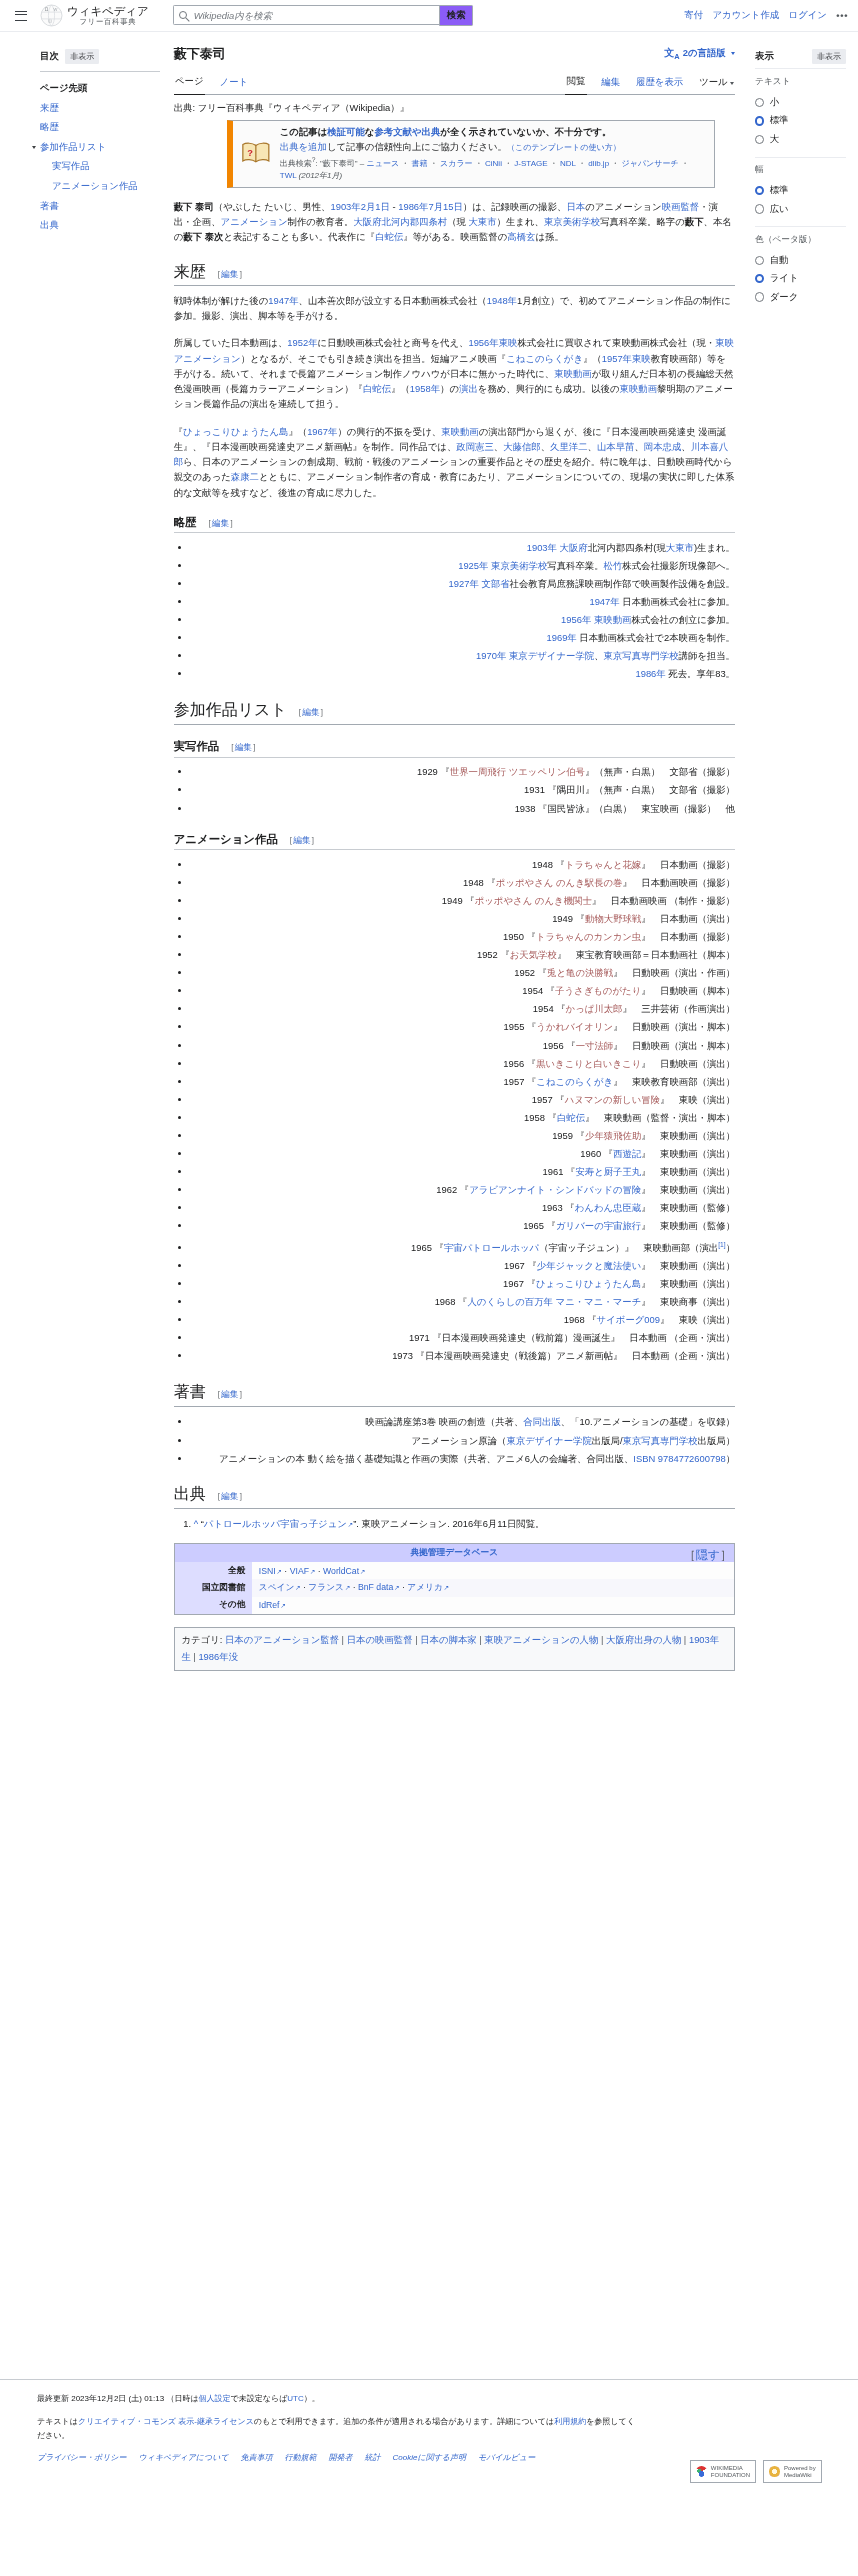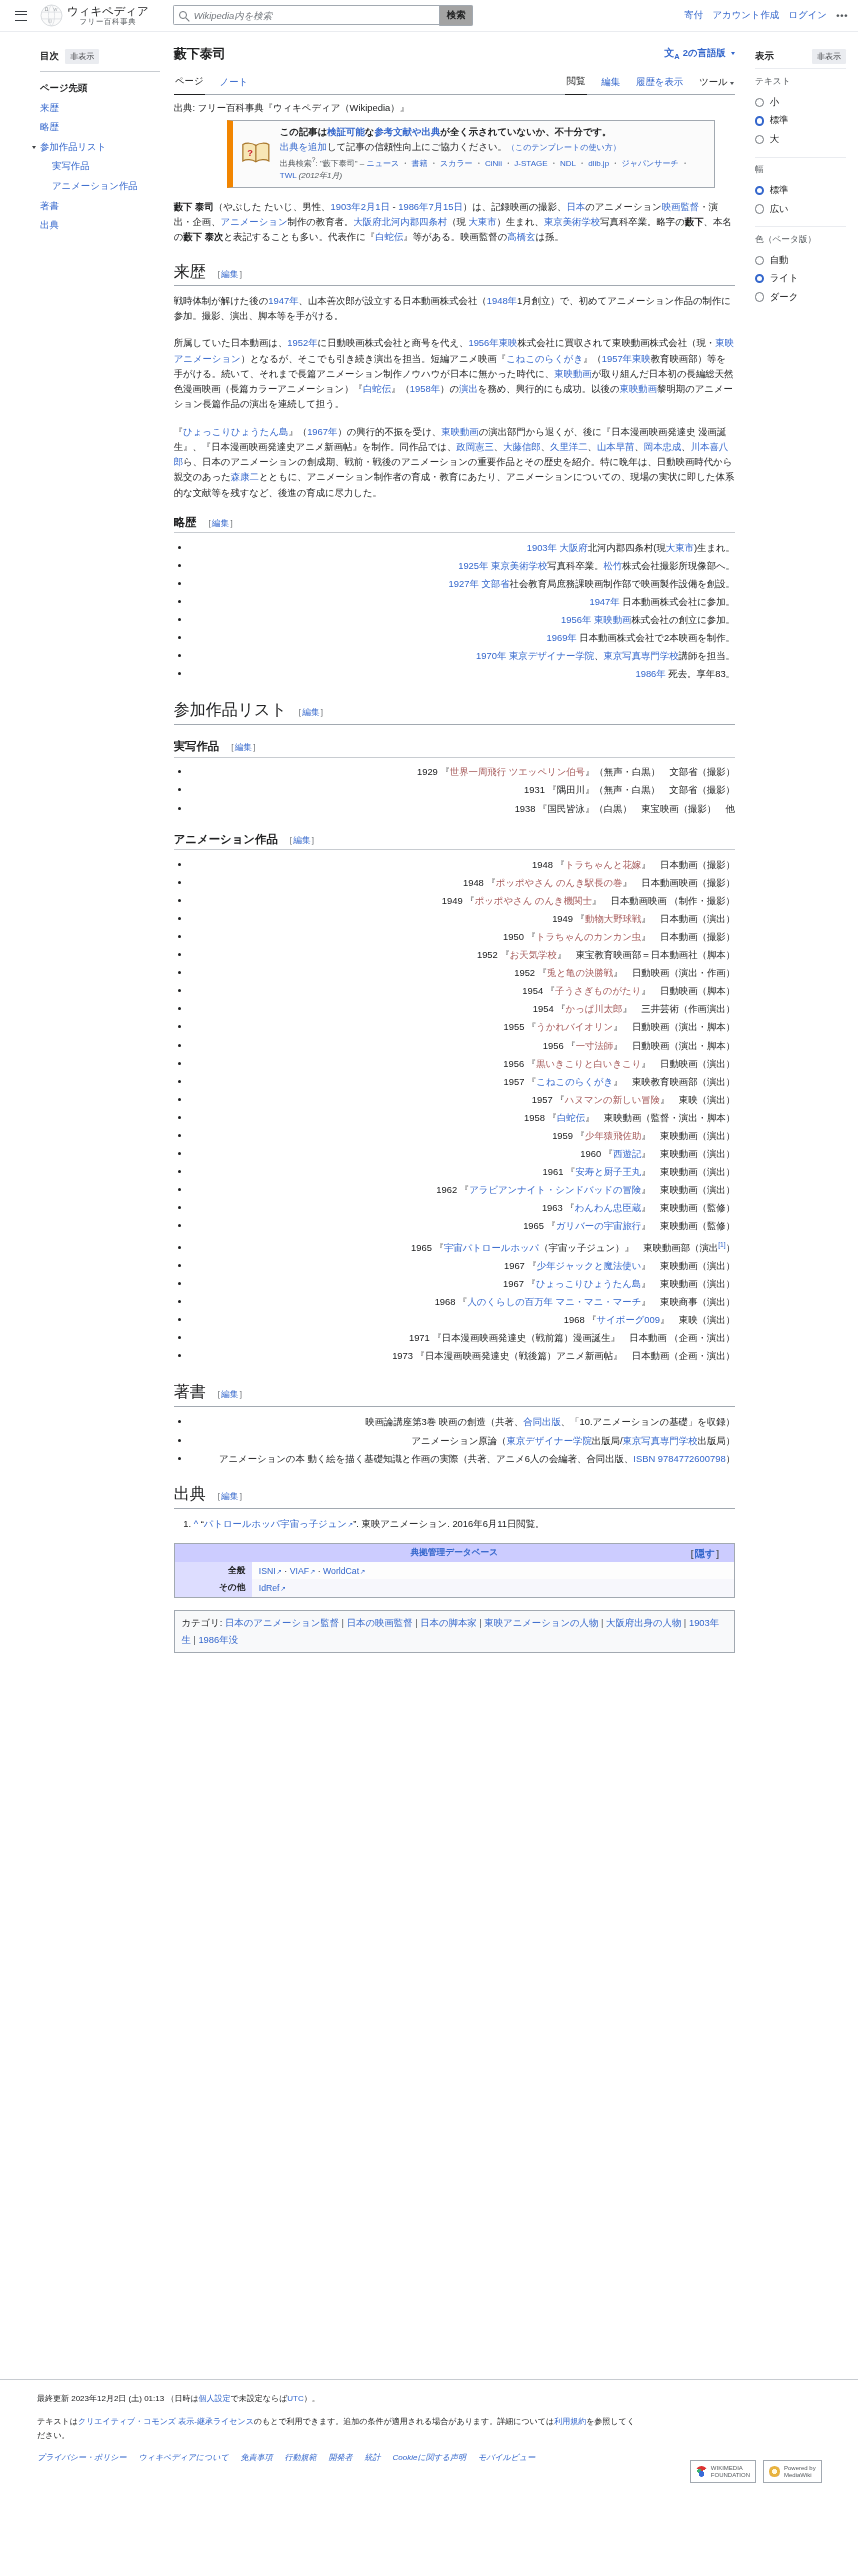--- a/index.html
+++ b/index.html
@@ -12,21 +12,21 @@
   .logo{display:flex;align-items:center;gap:4px;margin-right:17.4px;}
   .wordmark{line-height:1.1;text-align:center;}
   .wm1{font-family:"Liberation Serif","DejaVu Serif",serif;font-size:11.4px;color:#202122;}
   .wm2{font-family:"Liberation Serif","DejaVu Serif",serif;font-size:7.4px;color:#54595d;letter-spacing:0.7px;}
   .searchwrap{display:flex;align-items:center;}
   .searchbox{display:flex;align-items:center;width:267px;height:20px;border:0.7px solid #a2a9b1;border-radius:1.3px 0 0 1.3px;background:#fff;padding:0 5.3px;box-sizing:border-box;gap:4.7px;}
   .sicon{width:6px;height:6px;border:1.3px solid #72777d;border-radius:50%;position:relative;flex:0 0 auto;}
   .sicon::after{content:"";position:absolute;width:4.7px;height:1.3px;background:#72777d;transform:rotate(45deg);right:-4px;bottom:-2px;}
   .searchbox input{border:none;outline:none;font-size:9.4px;flex:1;color:#202122;font-family:inherit;font-style:italic;}
   .searchbox input::placeholder{color:#72777d;}
-  .searchbtn{height:21.4px;border:0.7px solid #a2a9b1;background:#a3a3a3;font-size:9.4px;font-weight:bold;padding:0 6.7px;border-radius:0 1.3px 1.3px 0;margin-left:-0.7px;cursor:pointer;font-family:inherit;color:#202122;}
+  .searchbtn{height:21.4px;border:0.7px solid #a2a9b1;background:#8b5cf6;font-size:9.4px;font-weight:bold;padding:0 6.7px;border-radius:0 1.3px 1.3px 0;margin-left:-0.7px;cursor:pointer;font-family:inherit;color:#202122;}
   .hdr-right{margin-left:auto;display:flex;align-items:center;gap:9.4px;font-size:9.4px;}
   .hdr-right .lnk{white-space:nowrap;}
   .more{color:#54595d;font-weight:bold;letter-spacing:0.7px;cursor:pointer;}
   
   .layout{display:flex;align-items:flex-start;min-height:2347px;}
   
   .toc{flex:0 0 167px;box-sizing:border-box;padding:17.4px 6.7px 0 40px;font-size:9.4px;}
   .tochead{display:flex;align-items:center;gap:6.7px;margin-bottom:6.7px;}
   .toctitle{font-weight:bold;}
   .chip{background:#eaecf0;color:#404244;font-size:8px;padding:2px 4.7px;border-radius:1.3px;cursor:pointer;text-align:center;}
@@ -68,21 +68,21 @@
   .sg-r{color:#a55858;}
   .sg-b{font-weight:bold;}
   .sg-i{font-style:italic;}
   .sg-sm{font-size:8px;}
   .sg-sup{font-size:6.7px;vertical-align:super;}
   .sg-e::after{content:"↗";font-size:6.7px;margin-left:0.7px;}
   
   table.authtbl{border-collapse:collapse;width:100%;border:0.7px solid #a2a9b1;font-size:8.7px;margin:9.4px 0 12px;}
   .authhead{background:#ccccff;padding:2.7px 5.3px;position:relative;text-align:center;}
   .authtitle{color:#3366cc;font-weight:bold;}
-  .authhide{position:absolute;right:9px;top:2.7px;font-weight:bold;color:#54595d;font-size:10px;}
+  .authhide{position:absolute;right:2px;top:2.7px;font-weight:normal;color:#54595d;font-size:12px;}
   .authlabel{background:#ddddff;text-align:right;font-weight:bold;padding:2.7px 6.7px;width:64px;white-space:nowrap;}
   .authtbl td{padding:2.7px 6.7px;background:#fdfdfd;}
   .authtbl tr:nth-child(odd) td{background:#f7f7fc;}
   ul.inl{list-style:none;margin:0;padding:0;display:inline;}
   ul.inl li{display:inline;color:#3366cc;cursor:pointer;}
   ul.dot li+li::before{content:" · ";color:#202122;}
   
   .catbox{border:0.7px solid #a2a9b1;background:#f8f9fa;padding:4px 6.7px;font-size:9.4px;line-height:1.8;margin:4px 0 20px;}
   ul.pipe li+li::before{content:" | ";color:#54595d;}
   
@@ -299,20 +299,24 @@
         <th colspan="2" class="authhead">
           <span class="authtitle lnk">典拠管理データベース</span>
           <span class="authhide"><span>［</span><span class="lnk">隠す</span><span>］</span></span>
         </th>
       </tr>
       <tr>
         <th class="authlabel">全般</th>
         <td><ul class="inl dot"><li><span class="sg-a sg-e">ISNI</span></li><li><span class="sg-a sg-e">VIAF</span></li><li><span class="sg-a sg-e">WorldCat</span></li></ul></td>
       </tr>
       <tr>
+        <th class="authlabel">国立図書館</th>
+        <td><ul class="inl dot"><li><span class="sg-a sg-e">スペイン</span></li><li><span class="sg-a sg-e">フランス</span></li><li><span class="sg-a sg-e">BnF data</span></li><li><span class="sg-a sg-e">アメリカ</span></li></ul></td>
+      </tr>
+      <tr>
         <th class="authlabel">その他</th>
         <td><ul class="inl dot"><li><span class="sg-a sg-e">IdRef</span></li></ul></td>
       </tr>
     </tbody>
       </table>
 
     <div class="catbox">
       <span>カテゴリ:</span>
       <ul class="inl pipe"><li>日本のアニメーション監督</li><li>日本の映画監督</li><li>日本の脚本家</li><li>東映アニメーションの人物</li><li>大阪府出身の人物</li><li>1903年生</li><li>1986年没</li></ul>
     </div>

